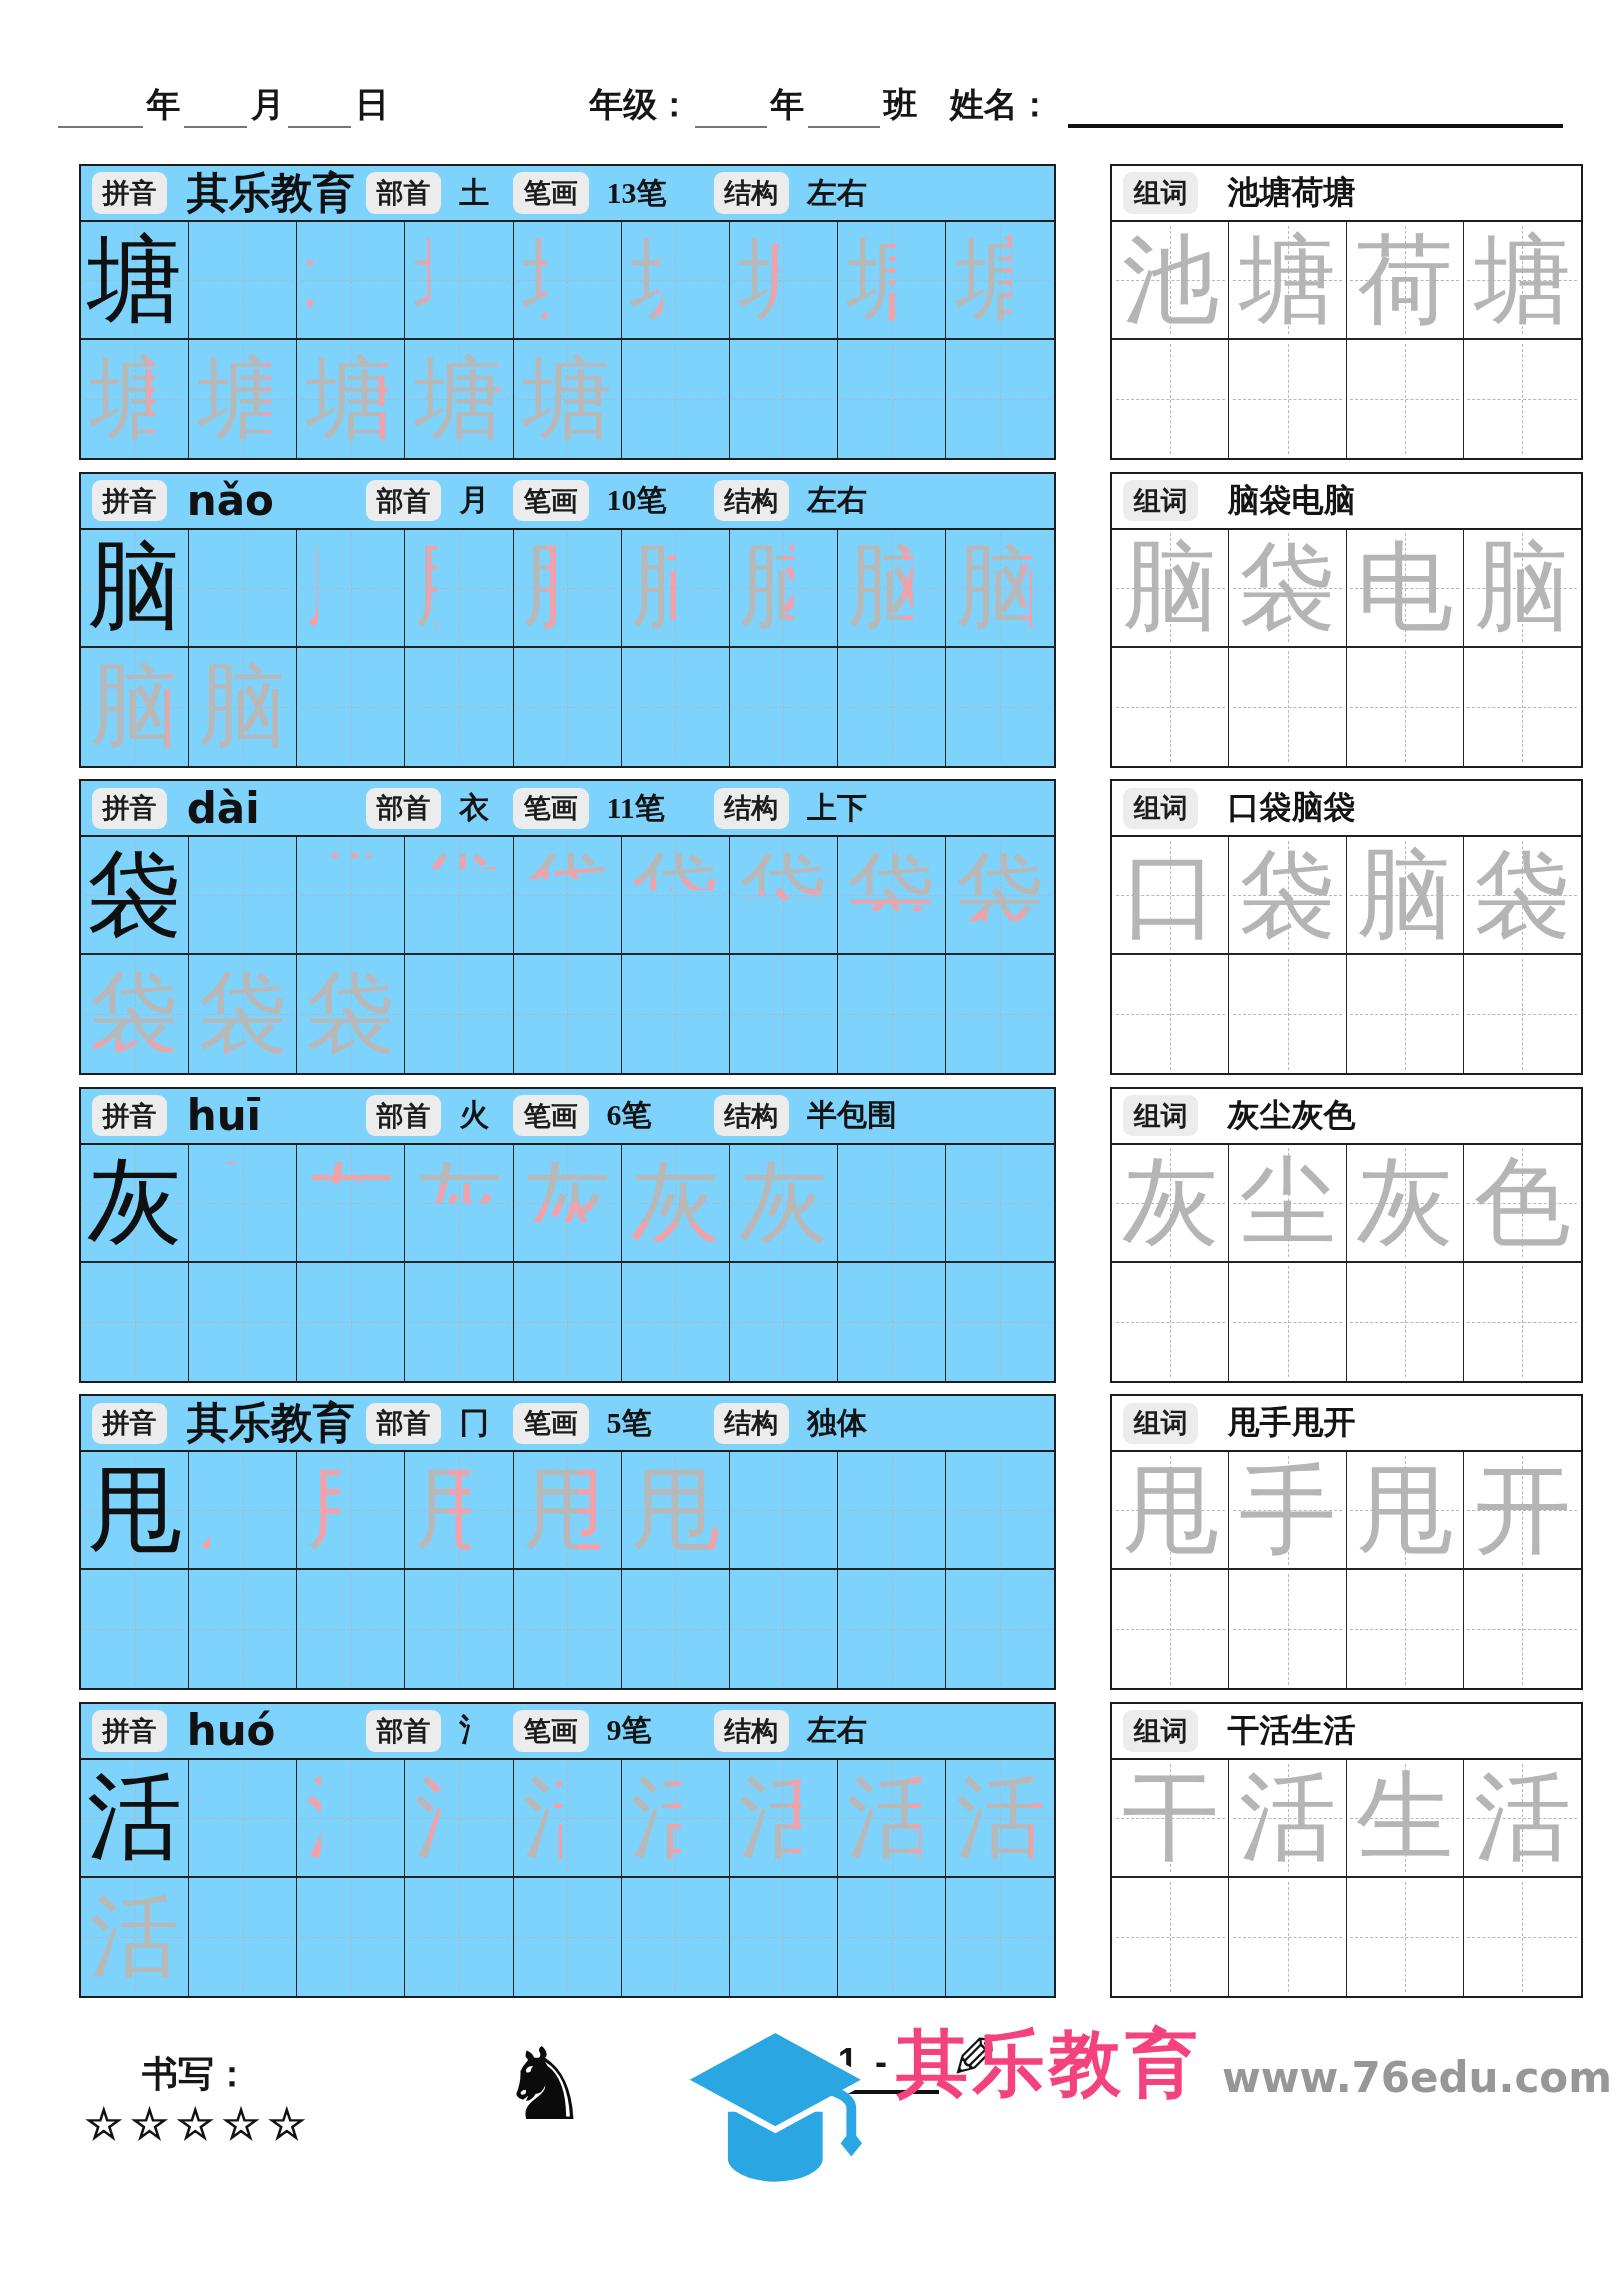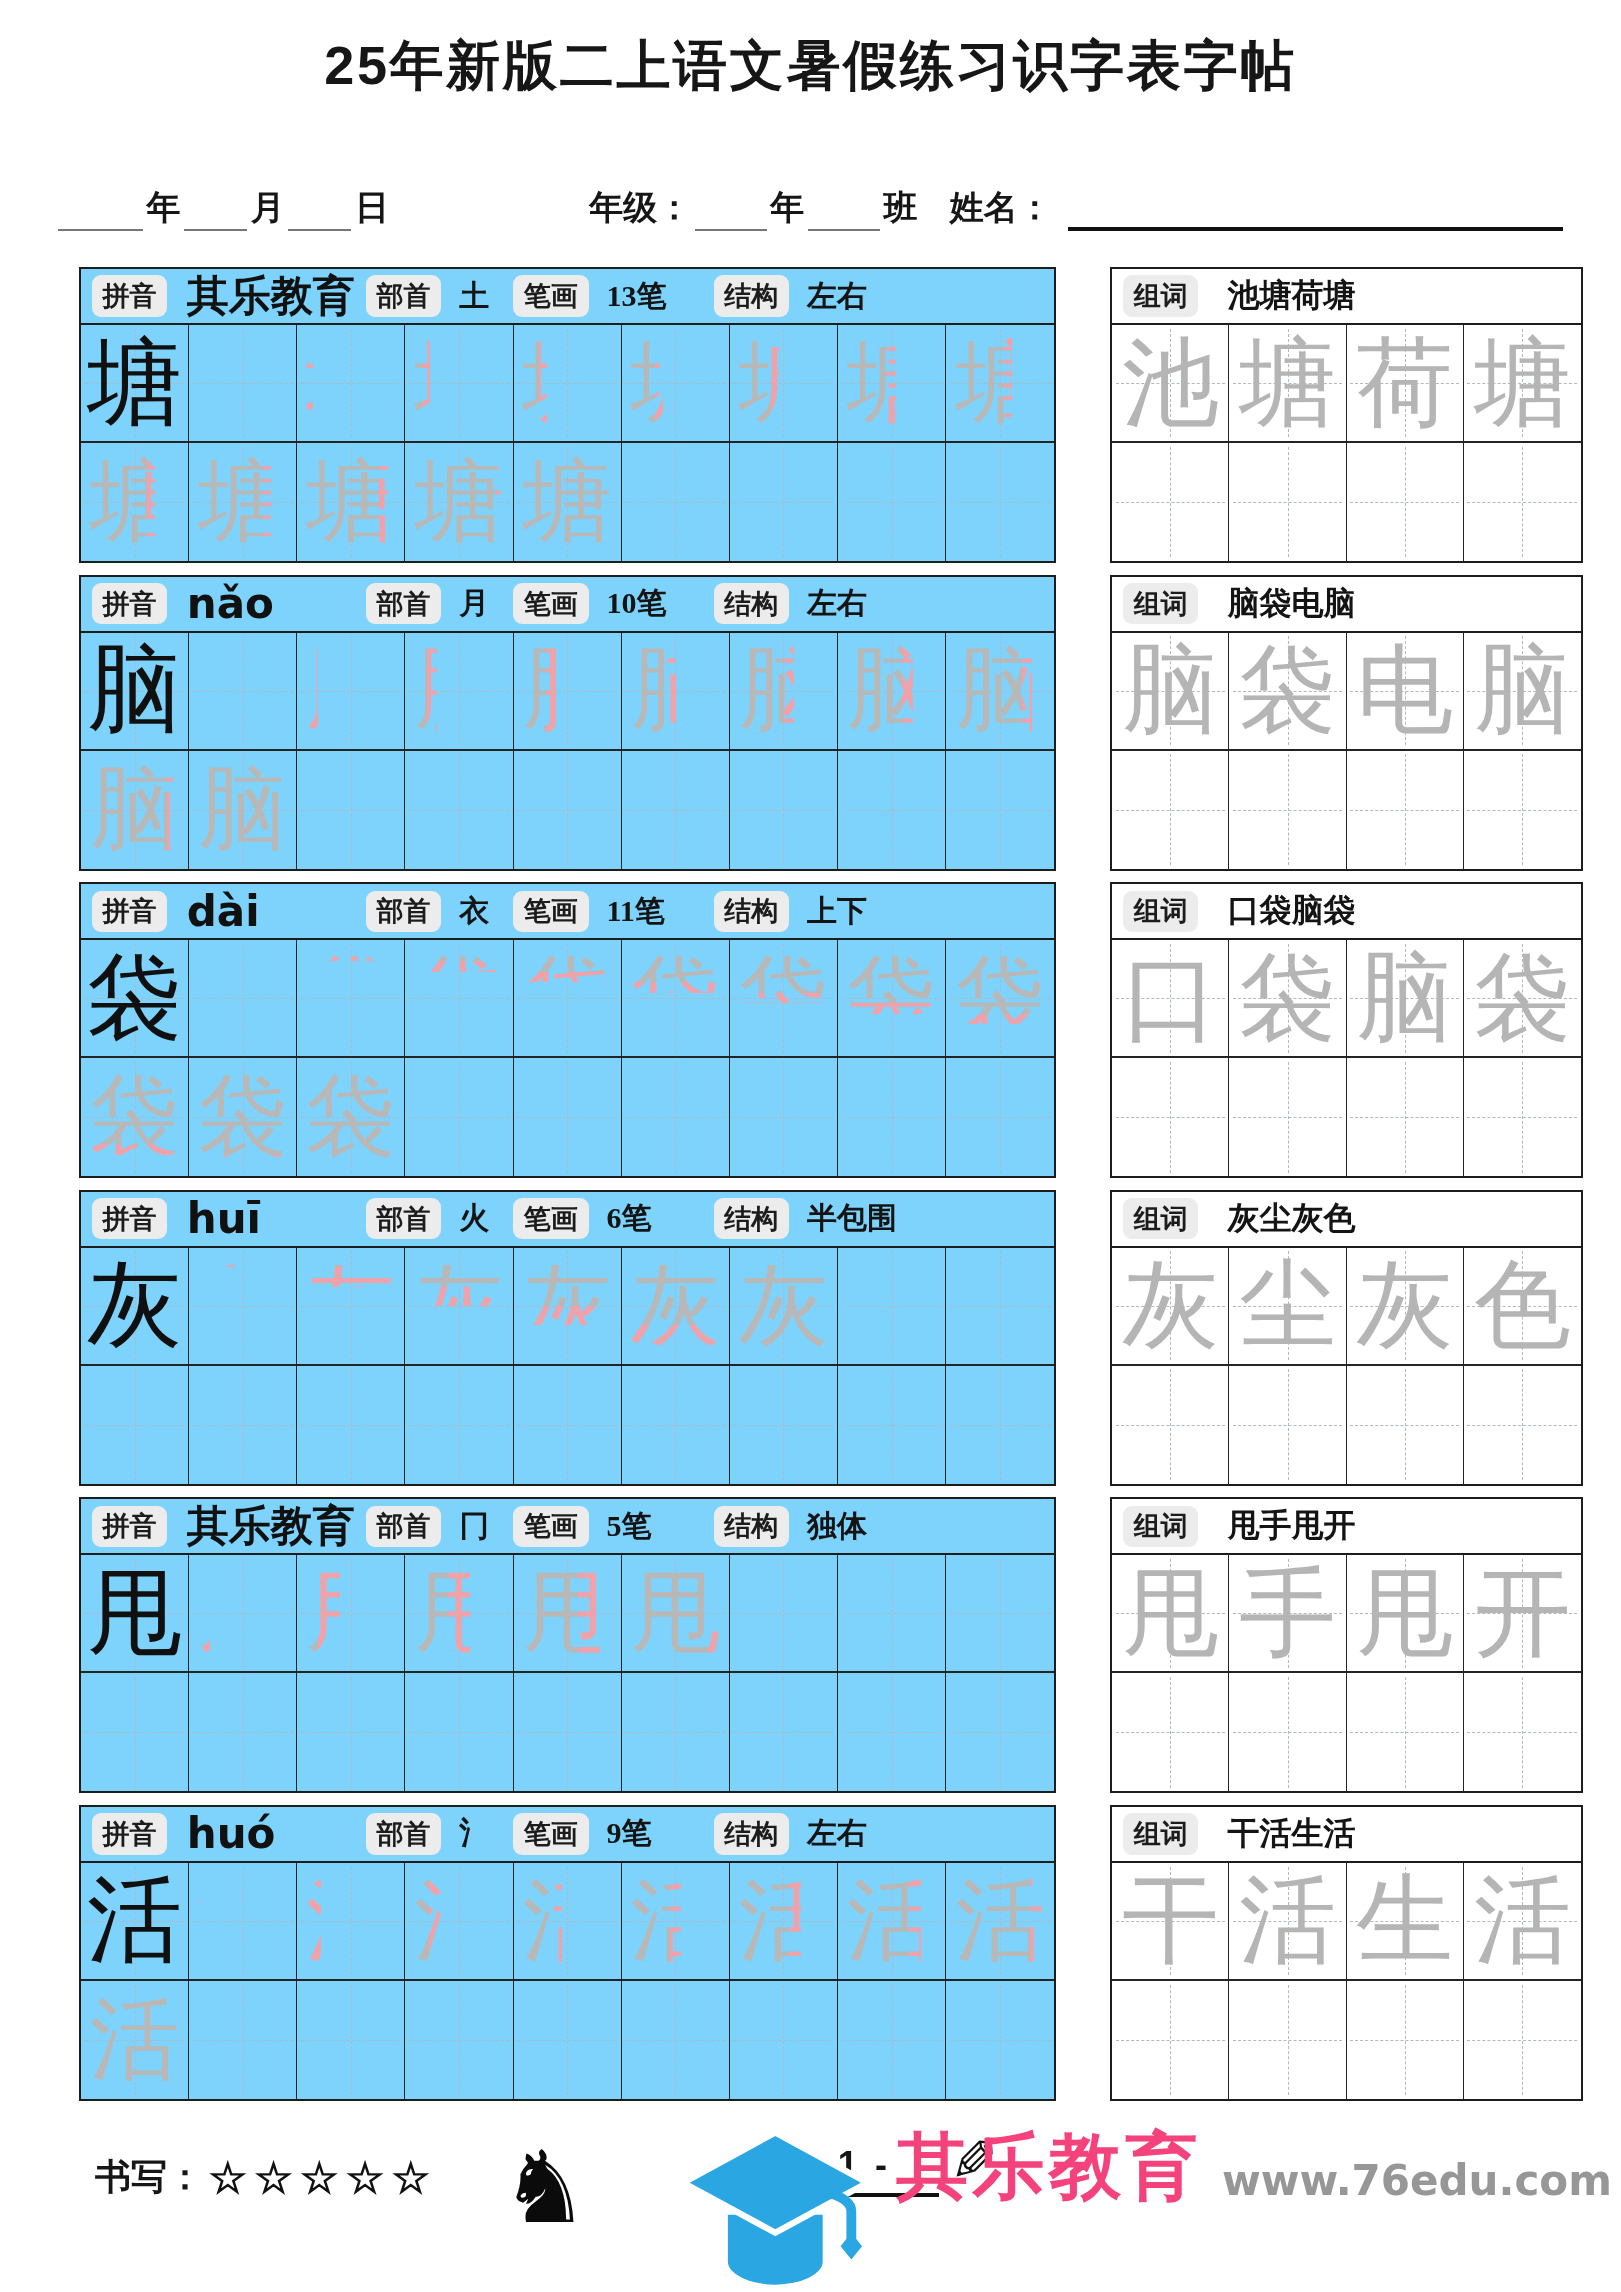--- a/index.html
+++ b/index.html
@@ -43,39 +43,38 @@
   .cell::before{content:'';position:absolute;left:50%;top:3.6px;bottom:3.6px;border-left:1.8px dashed #aeb9c3;}
   .cell::after{content:'';position:absolute;top:50%;left:3.6px;right:3.6px;border-top:1.8px dashed #aeb9c3;}
   .glyph{position:absolute;inset:0;display:flex;align-items:center;justify-content:center;
          font-family:"Liberation Serif",serif;z-index:2;line-height:1;}
   .glyph.main{font-size:95px;color:#101010;}
   .glyph.prog{font-size:90px;color:transparent;-webkit-background-clip:text;background-clip:text;}
   .glyph.trace{font-size:97px;color:#b5b5b5;}
 
   
   .footer{position:relative;height:179px;margin:41px 9px 0 79px;}
-  .rating{position:absolute;left:16px;top:10.7px;font-size:36px;font-weight:600;display:flex;align-items:center;}
+  .rating{position:absolute;left:0;top:10.7px;font-size:36px;font-weight:600;display:flex;align-items:center;flex-direction:column;}
   .stars{font-size:43px;letter-spacing:7.2px;margin-left:5.4px;color:#111;}
   .horse{position:absolute;left:421px;top:-12.5px;font-size:100px;color:#0b0b0b;}
   .pagegroup{position:absolute;left:681px;top:1.8px;width:179px;text-align:center;}
   .pageno{font-size:36px;font-weight:600;letter-spacing:3.6px;}
   .pageline{width:179px;height:4.5px;background:#111;margin-top:7.2px;}
   .pencil{position:absolute;right:-59px;top:-16px;font-size:57px;transform:scaleX(-1);color:#111;}
   .slogan{position:absolute;left:0;top:81px;font-size:42px;font-weight:700;letter-spacing:1.8px;}
   .logo{position:absolute;right:0;top:-12.5px;display:flex;align-items:flex-start;gap:12.5px;}
   .brandcol{display:flex;flex-direction:row;align-items:flex-end;}
   .brandname{font-size:72px;font-weight:900;letter-spacing:4.5px;line-height:1.05;}
   .brandurl{font-size:42px;font-weight:700;margin-top:3.6px;font-family:"DejaVu Sans",sans-serif;}
 </style>
 </head>
 <body>
 
 <div class="page">
 
-  <div class="title">25年新版二上语文暑假练习识字表字帖</div>
 
   <div class="dateline">
     <span class="blank b95"></span>
     <span class="dl-txt">年</span>
     <span class="blank b70"></span>
     <span class="dl-txt">月</span>
     <span class="blank b70"></span>
     <span class="dl-txt">日</span>
     <span class="dl-gap1"></span>
     <span class="dl-txt">年级：</span>

